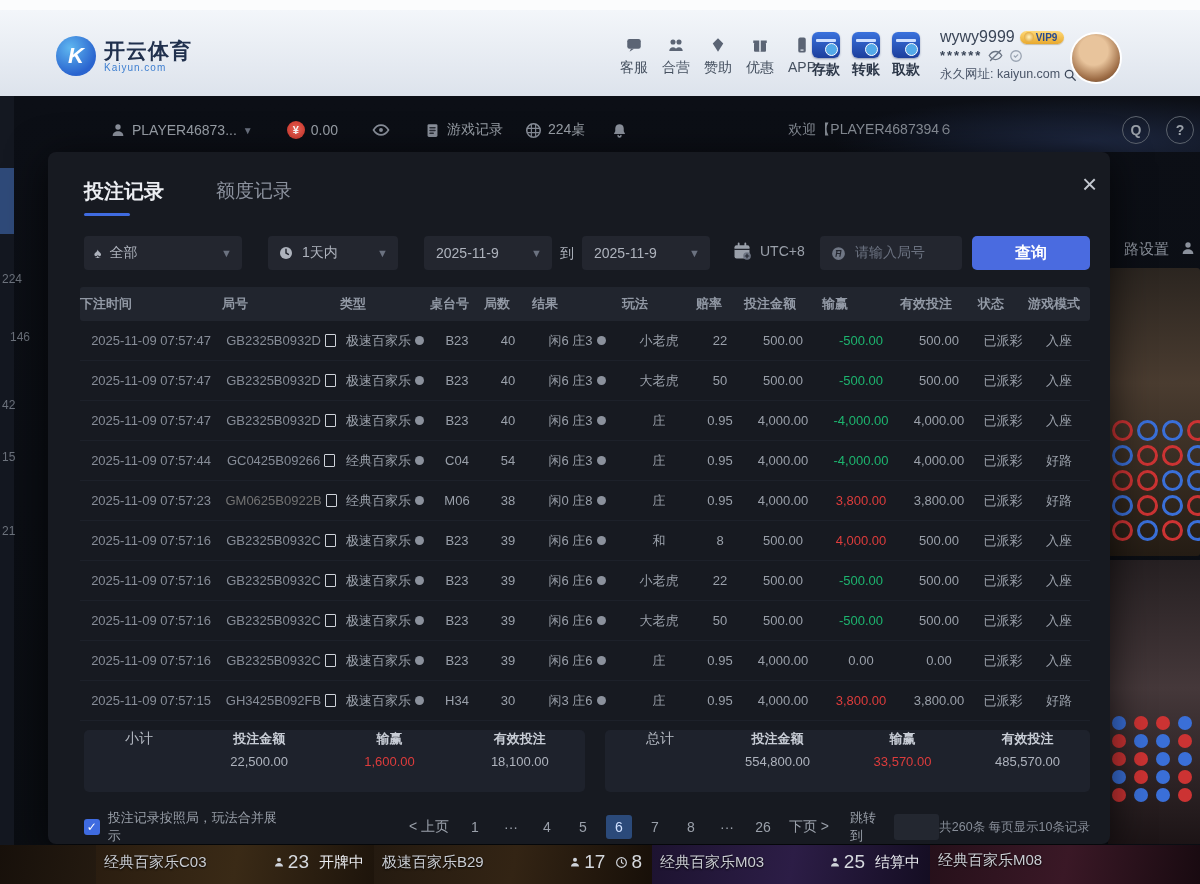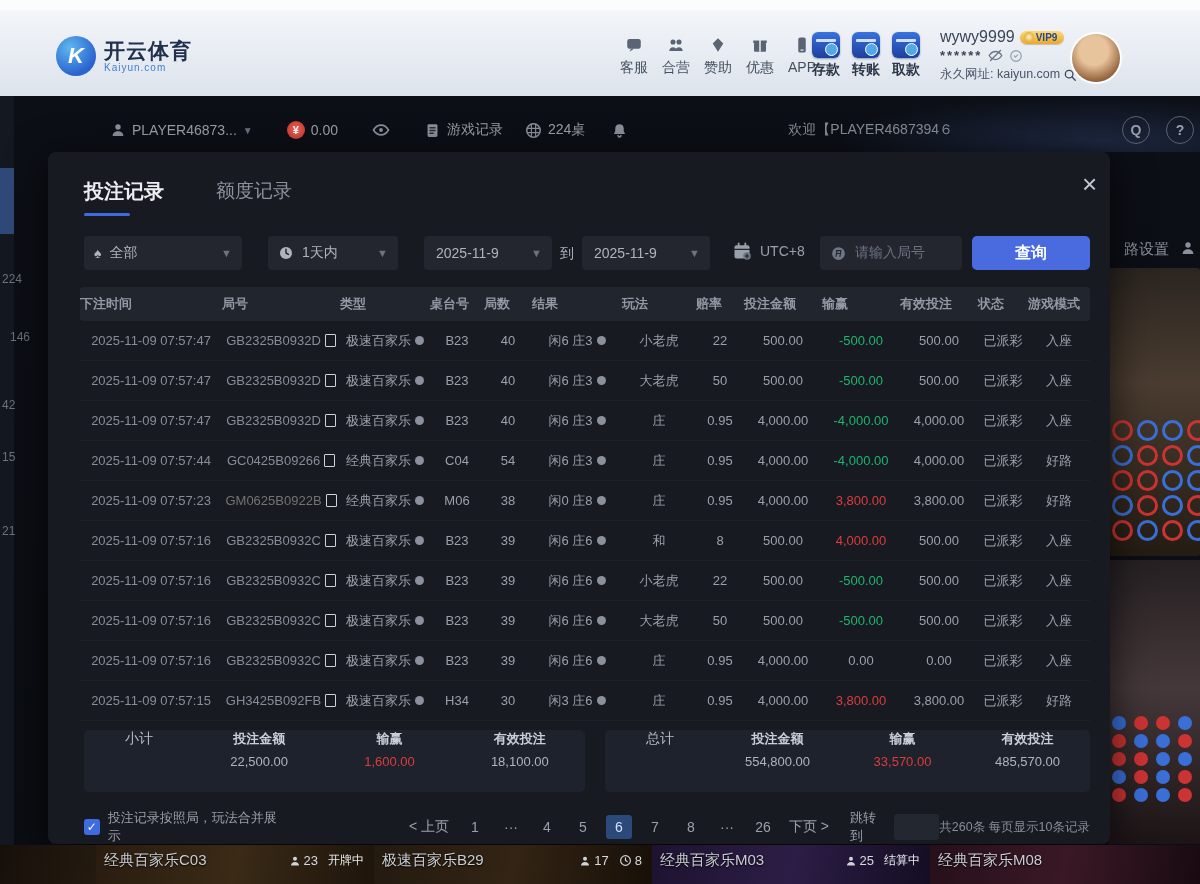--- a/index.html
+++ b/index.html
@@ -112,22 +112,22 @@
   .pg.active{background:#2b4a7a;color:#cfe0ff}
   .pg.nav-pg{white-space:nowrap}
   .jump-input{width:46px;height:26px;background:#232730;border-radius:3px;margin-left:6px}
   .foot-stats{margin-left:auto;color:#878d98;font-size:12.5px;white-space:nowrap}
 
   
   .bstrip{left:0;top:845px;width:1200px;height:39px;background:#000;display:flex}
   .bthumb{position:relative;height:50px;overflow:hidden}
   .bthumb .row{position:absolute;left:8px;top:6px;display:flex;align-items:center;gap:10px;white-space:nowrap}
   .btname{color:#c9ccd2;font-size:15px;text-shadow:0 1px 2px #000}
-  .btcount{color:#d6d9de;font-size:13px;display:flex;align-items:center;gap:3px}
-  .btstatus{color:#e8eaee;font-size:12px}
+  .btcount{color:#d6d9de;font-size:19px;display:flex;align-items:center;gap:3px}
+  .btstatus{color:#e8eaee;font-size:15px}
   .bt0{width:96px;background:linear-gradient(100deg,#17100a,#241a10)}
   .bt1{width:278px;background:linear-gradient(100deg,#2a1d10,#3a2a16 50%,#1d140b)}
   .bt2{width:278px;background:linear-gradient(100deg,#241a10,#332414 50%,#170f08)}
   .bt3{width:278px;background:linear-gradient(100deg,#1d1330,#2c1d46 50%,#140d22)}
   .bt4{width:270px;background:linear-gradient(100deg,#26101a,#3a1826 50%,#180a10)}
   svg{display:block}
 </style>
 </head>
 <body>
 

